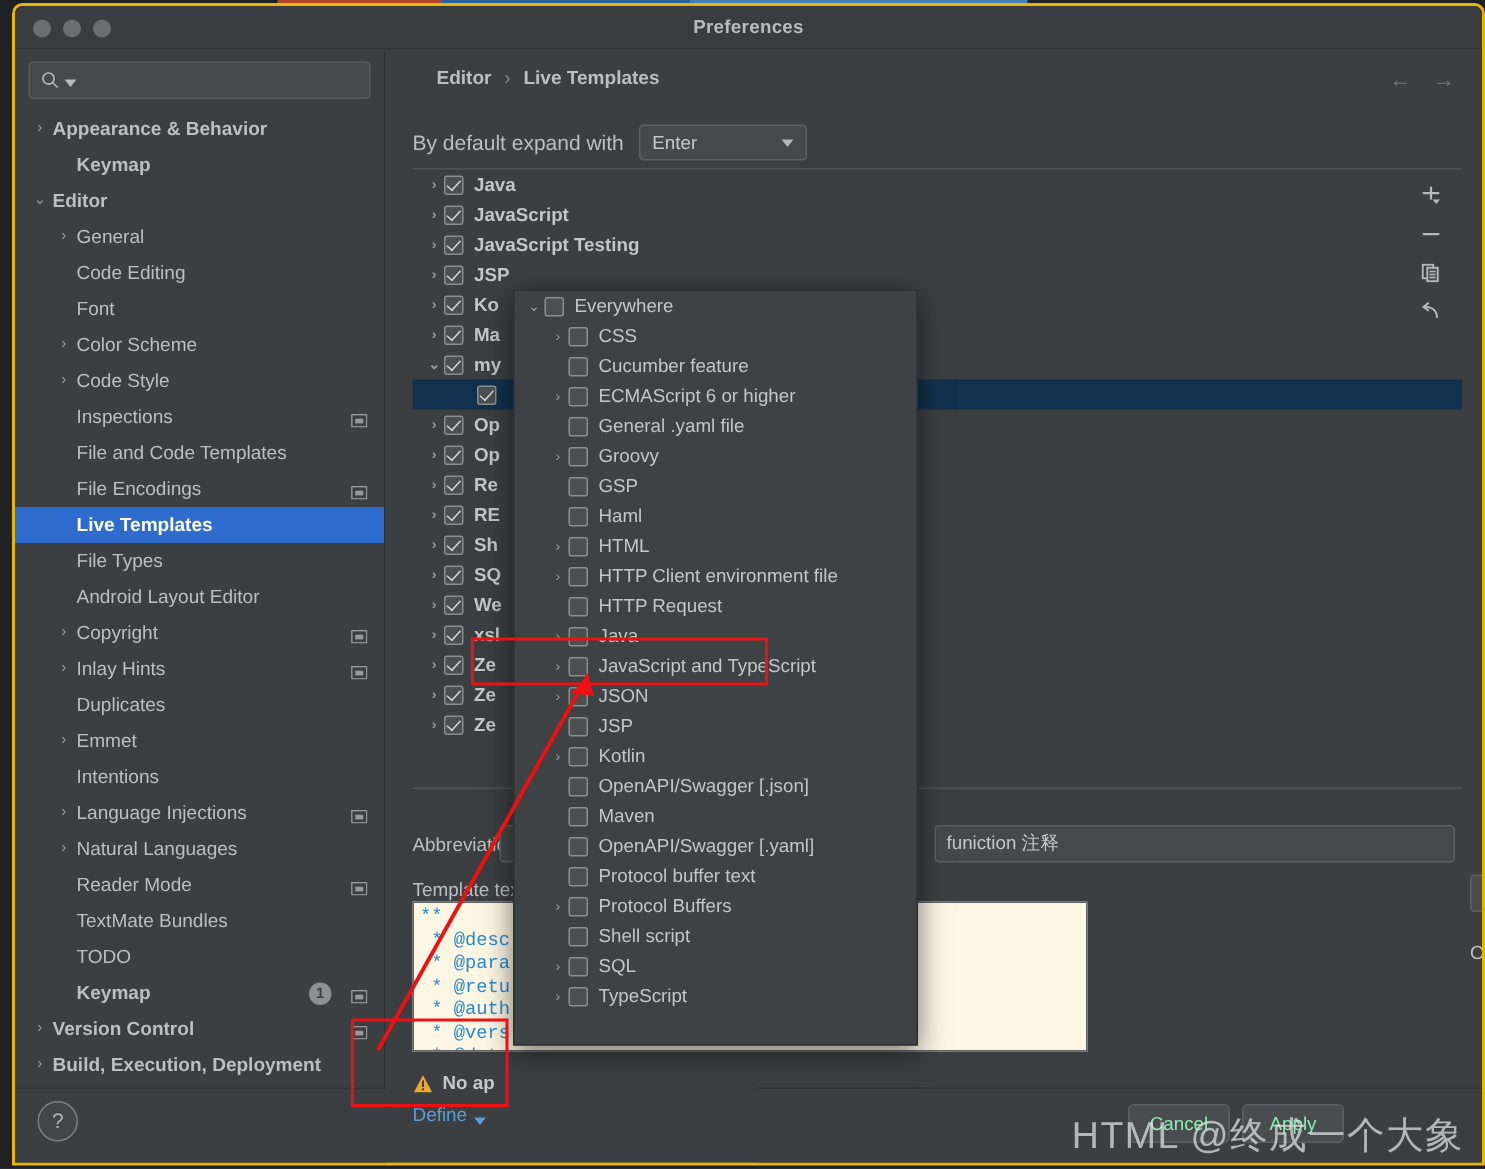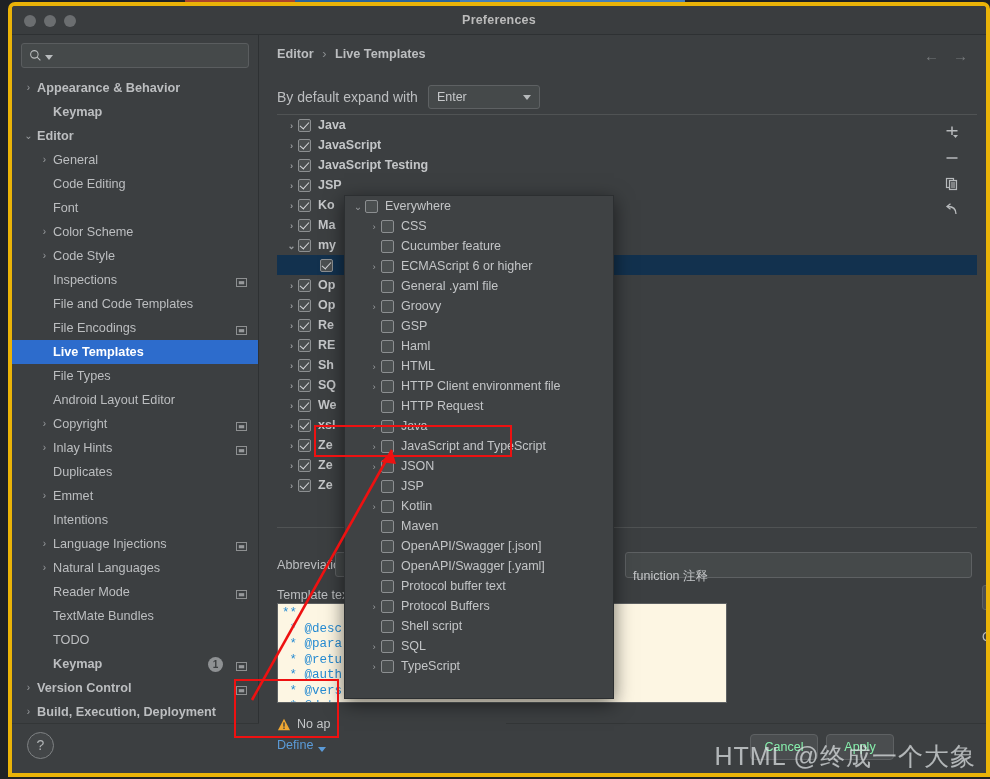--- a/index.html
+++ b/index.html
@@ -15,21 +15,21 @@
     background: #1f2225;
   }
 
   
   .win {
     position: absolute;
     left: 8px; top: 2px;
     width: 982px; height: 775px;
     background: #3c3f41;
     border-radius: 7px 7px 0 0;
-    border: 4px solid #eab308;
+    border: 2px solid #eab308;
     overflow: hidden;
   }
   .titlebar {
     position: absolute; left:0; top:0; width:100%; height: 29px;
     background: #3a3d3f;
     border-bottom: 1px solid #2e3133;
   }
   .title-text {
     position:absolute; left:0; top:0; width:100%; height:29px;
     line-height: 29px; text-align:center;
@@ -93,21 +93,21 @@
     font-size: 14px; text-align:center; line-height: 25px;
     background: #434648;
   }
 
   
   .main {
     position:absolute; left: 247px; top: 29px; right: 0; bottom: 0;
     background: #3c3f41;
   }
   .breadcrumb {
-    position:absolute; left: 18px; top: 12px;
+    position:absolute; left: 34px; top: 12px;
     font-size: 12.7px; font-weight: bold; color: #bcbec0;
   }
   .breadcrumb .sep { color: #8a8d8f; font-weight: normal; margin: 0 5px; }
   .navarrows { position:absolute; right: 18px; top: 13px; display:flex; gap: 14px; }
   .navarrows span { color: #76797b; font-size: 15px; line-height: 1; }
 
   .expandrow { position:absolute; left: 18px; top: 50px; display:flex; align-items:center; gap: 10px; }
   .expandrow .lab { font-size: 14px; color: #bcbec0; }
   .combo {
     height: 24px; min-width: 112px; background: #45494a;
@@ -155,21 +155,21 @@
   .abbr-lab { position:absolute; left: 0; top: 18px; }
   .tmplt-lab { position:absolute; left: 0; top: 48px; }
   .abbr-input {
     position:absolute; left: 58px; top: 12px; width: 268px; height: 25px;
     background: #45494a; border:1px solid #5e6163; border-radius: 3px;
     color:#c5c7c9; font-size: 12.5px; padding: 0 7px; line-height: 23px;
   }
   .desc-input {
     position:absolute; left: 348px; top: 12px; width: 347px; height: 25px;
     background: #45494a; border:1px solid #5e6163; border-radius: 3px;
-    color:#c5c7c9; font-size: 12.5px; padding: 12px 7px; line-height: 23px;
+    color:#c5c7c9; font-size: 12.5px; padding: 0 7px; line-height: 23px;
   }
   .editor {
     position:absolute; left: 0; top: 63px; width: 450px; height: 100px;
     background: #fdf6e3; border: 1px solid #5e6163; overflow:hidden;
     padding: 2px 4px;
     font-family: "Liberation Mono", monospace; font-size: 12.5px;
     color: #268bd2; line-height: 15.5px; white-space: pre;
   }
   .editvars-btn {
     position:absolute; left: 705px; top: 45px; width: 245px; height: 25px;
@@ -177,21 +177,21 @@
     color:#c9cbcd; font-size: 12.5px; text-align:center; line-height: 23px;
   }
   .options-head {
     position:absolute; left: 705px; top: 90px; width: 245px;
     display:flex; align-items:center; gap: 8px;
   }
   .options-head .ot { font-size: 12.6px; color:#bcbec0; white-space:nowrap; }
 
   .warn {
     position:absolute; left: 0; top: 177px; display:flex; align-items:center; gap: 6px;
-    font-size: 12.5px; color: #c5c7c9;
+    font-size: 12.5px; color: #c5c7c9; font-weight: bold;
   }
   .define {
     position:absolute; left: 0; top: 198px; display:flex; align-items:flex-end; gap: 5px;
     font-size: 12.6px; color: #5b9bd8;
   }
   .define .dcaret { width:0;height:0; border-left:4px solid transparent; border-right:4px solid transparent;
            border-top:5px solid #5b9bd8; }
 
   
   .footer {
@@ -690,26 +690,26 @@
             <span>JSP</span>
           </div>
           <div class="prow lvl1">
             <span class="par">›</span>
             <span class="pcbx"></span>
             <span>Kotlin</span>
           </div>
           <div class="prow lvl1">
             <span class="par none"></span>
             <span class="pcbx"></span>
+            <span>OpenAPI/Swagger [.json]</span>
+          </div>
+          <div class="prow lvl1">
+            <span class="par none"></span>
+            <span class="pcbx"></span>
             <span>Maven</span>
-          </div>
-          <div class="prow lvl1">
-            <span class="par none"></span>
-            <span class="pcbx"></span>
-            <span>OpenAPI/Swagger [.json]</span>
           </div>
           <div class="prow lvl1">
             <span class="par none"></span>
             <span class="pcbx"></span>
             <span>OpenAPI/Swagger [.yaml]</span>
           </div>
           <div class="prow lvl1">
             <span class="par none"></span>
             <span class="pcbx"></span>
             <span>Protocol buffer text</span>

